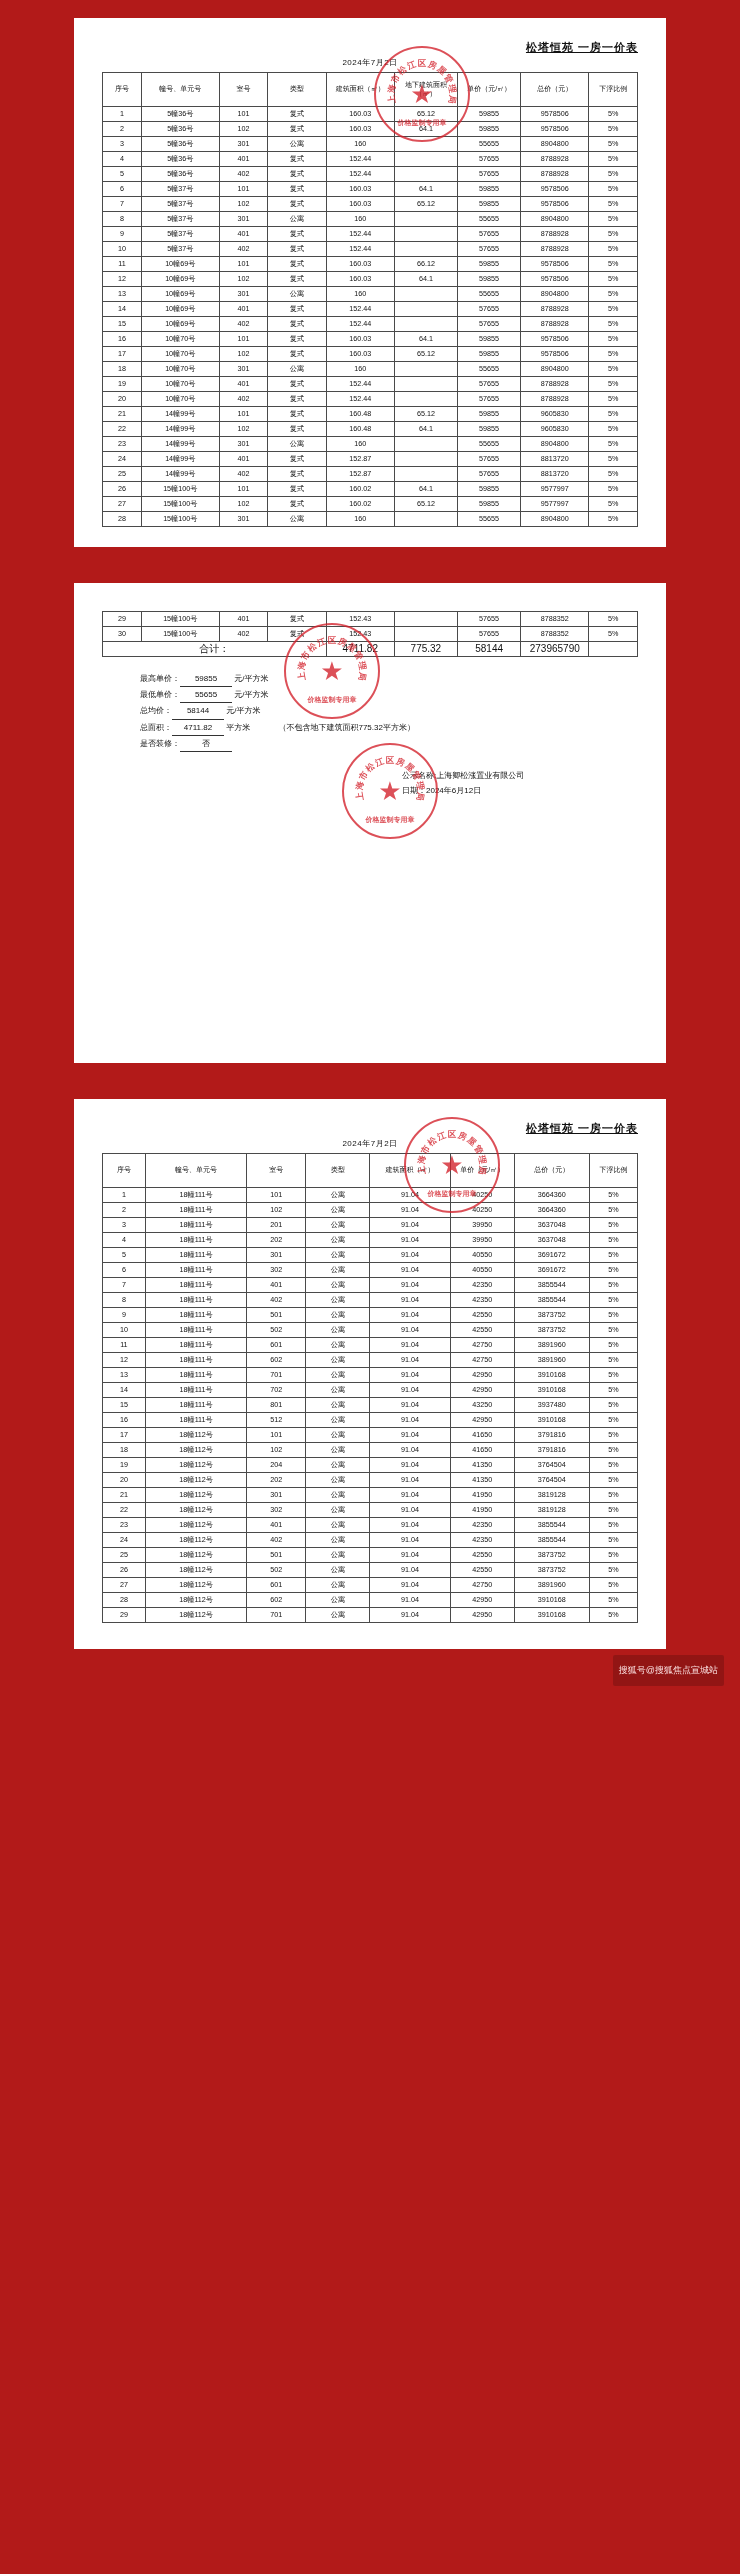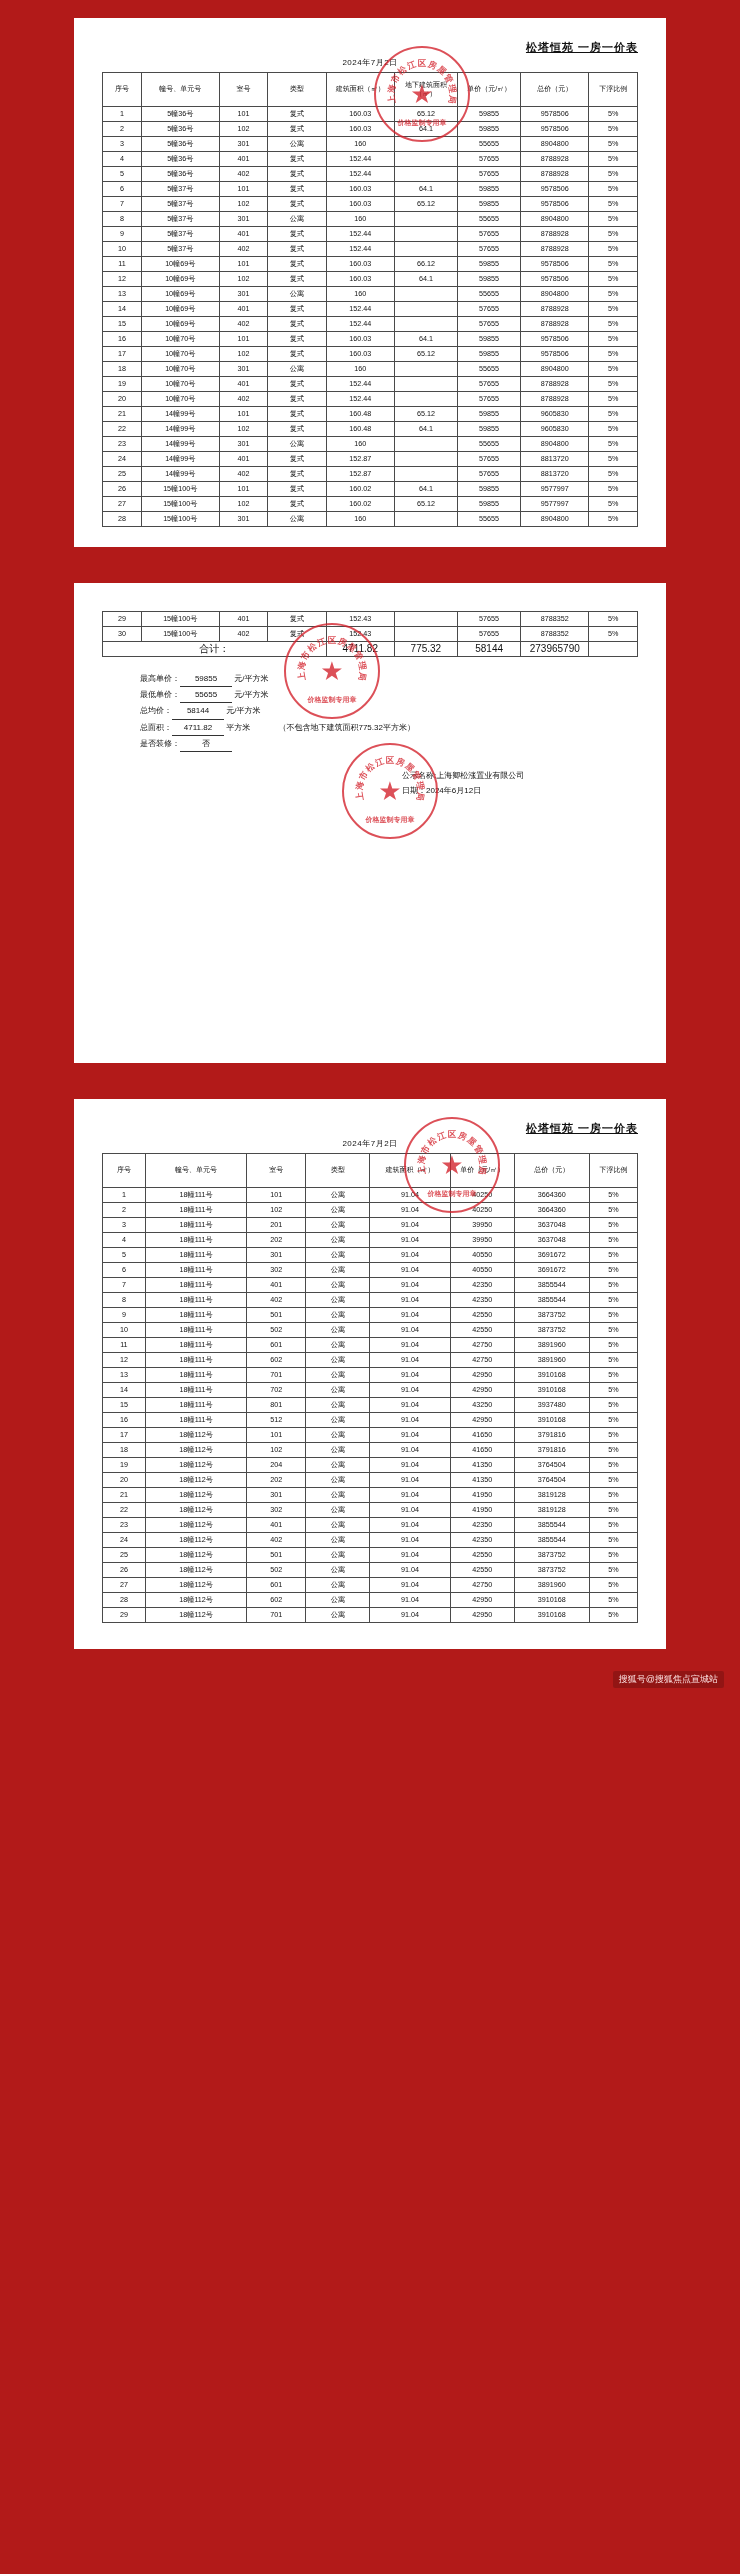--- a/index.html
+++ b/index.html
@@ -143,24 +143,23 @@
 
   .footer-credit {
     text-align: right;
     font-size: 9px;
     color: #f0c9c9;
     padding: 6px 16px 12px 0;
   }
   .credit-inner {
     display: inline-block;
     background: rgba(0,0,0,0.18);
-    padding: 2px 6px;
+    padding: 9px 6px;
     border-radius: 2px;
     color: #fde3e3;
-    margin-top: 16px;
   }
 </style>
 </head>
 <body>
 
 <div class="page page-1">
 
   <div class="stamp stamp-1">
     <div class="arc-text">
         <span style="transform: rotate(-100deg) translate(-50%, -36px);">上</span>

